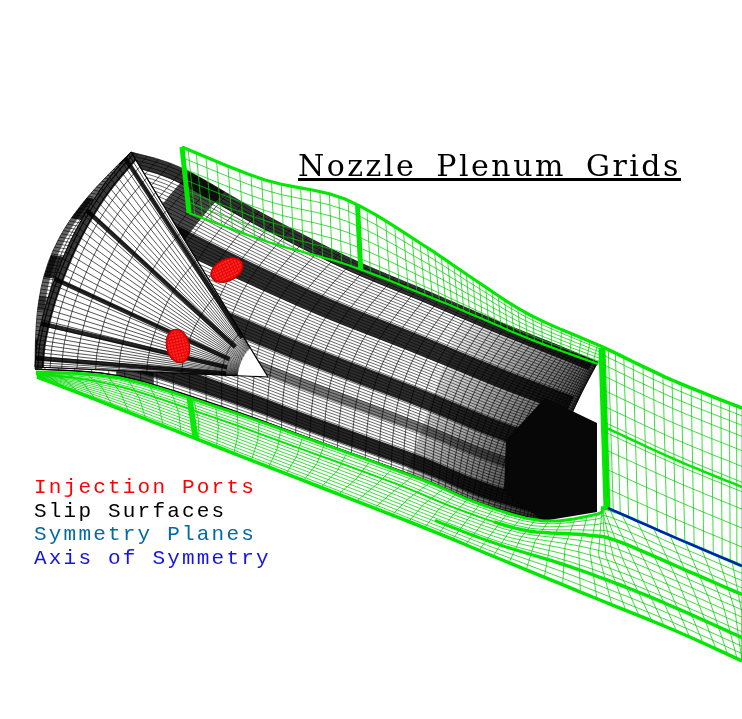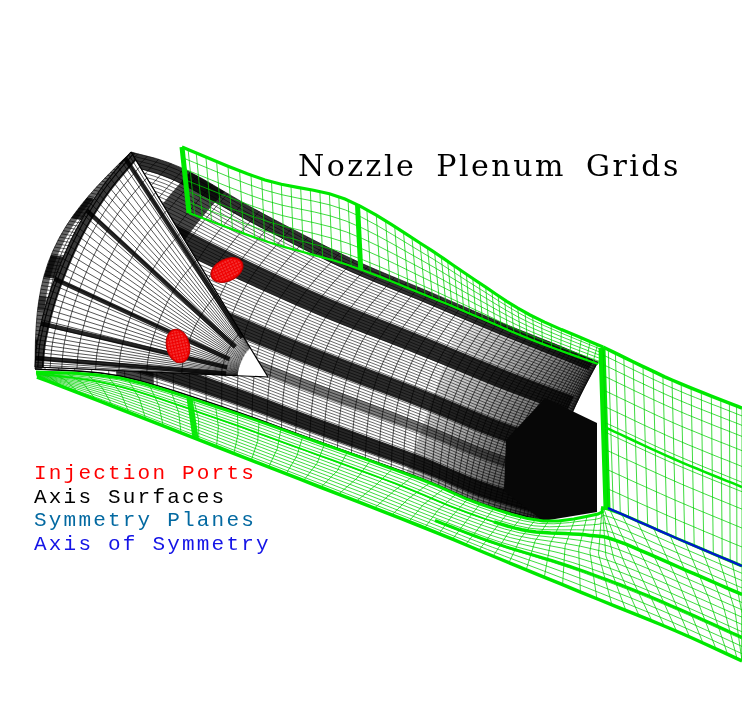--- a/index.html
+++ b/index.html
@@ -1,21 +1,21 @@
 <!DOCTYPE html>
 <html><head>
 <meta charset="utf-8">
 <style>
   html,body{margin:0;padding:0;background:#fff;}
   #stage{position:relative;width:742px;height:719px;background:#fff;overflow:hidden;
          font-family:"DejaVu Serif", serif;}
   #scene-svg{position:absolute;left:0;top:0;}
   #diagram-title{position:absolute;left:298px;top:148px;font-size:30px;color:#000;
-         letter-spacing:2.5px;word-spacing:8px;white-space:nowrap;}
-  #legend{position:absolute;left:34px;top:462px;
+         letter-spacing:2.5px;word-spacing:8px;white-space:nowrap;text-decoration:underline;}
+  #legend{position:absolute;left:34px;top:476px;
          font-family:"Liberation Mono","DejaVu Sans Mono",monospace;
          font-size:21px;line-height:23.5px;letter-spacing:2.2px;white-space:nowrap;}
   .legend-line{height:23.5px;}
 </style>
 </head>
 <body>
 
 <div id="stage">
 
   <svg id="scene-svg" width="742" height="719" viewBox="0 0 742 719">
@@ -404,17 +404,17 @@
         <ellipse cx="227" cy="270" rx="15.5" ry="9.5" transform="rotate(-26 227 270)" fill="url(#portdots)"></ellipse>
         <ellipse cx="178" cy="346" rx="11.5" ry="17" transform="rotate(-13 178 346)" fill="#ef0000" stroke="#b80000" stroke-width="1"></ellipse>
         <ellipse cx="178" cy="346" rx="10" ry="15.5" transform="rotate(-13 178 346)" fill="url(#portdots)"></ellipse>
       </g>
   </svg>
 
   <div id="diagram-title">Nozzle Plenum Grids</div>
 
   <div id="legend">
     <div class="legend-line" style="color: rgb(254, 0, 0);">Injection Ports</div>
-    <div class="legend-line" style="color: rgb(0, 0, 0);">Axis Surfaces</div>
+    <div class="legend-line" style="color: rgb(0, 0, 0);">Slip Surfaces</div>
     <div class="legend-line" style="color: #0369a1;">Symmetry Planes</div>
     <div class="legend-line" style="color: rgb(20, 20, 230); font-family: Liberation Mono, monospace;">Axis of Symmetry</div>
   </div>
 </div>
 
 </body></html>

